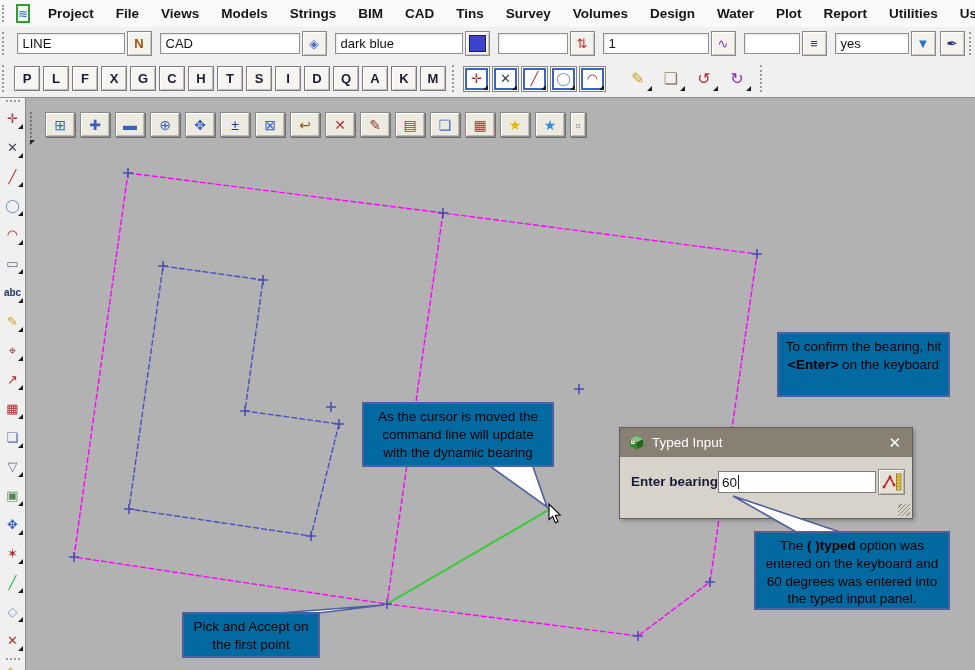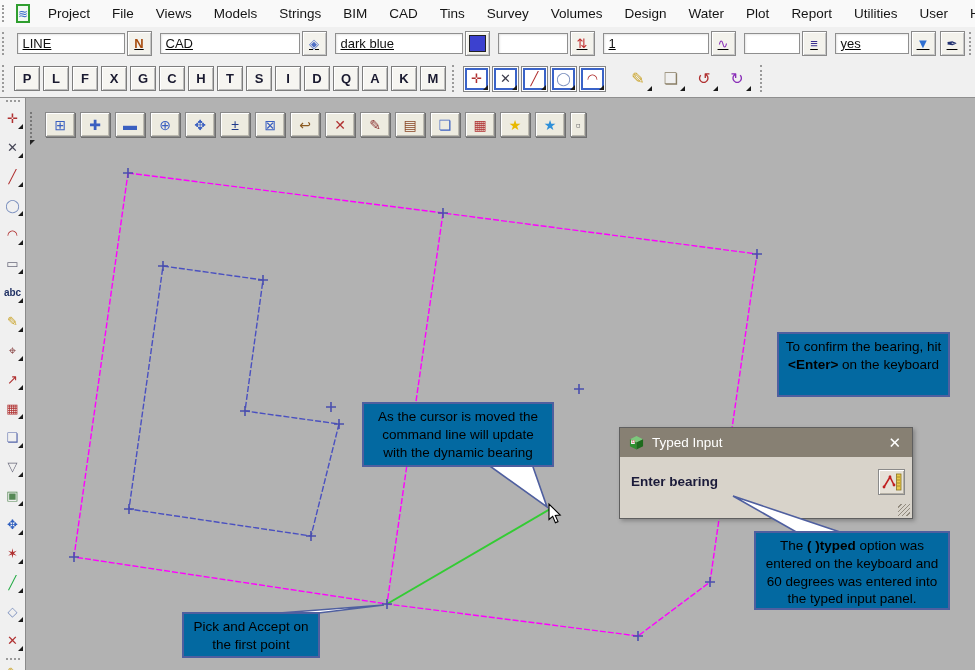--- a/index.html
+++ b/index.html
@@ -3,21 +3,21 @@
 <meta charset="utf-8">
 <style>
   html,body{margin:0;padding:0;}
   body{width:975px;height:670px;position:relative;overflow:hidden;
        font-family:"Liberation Sans",sans-serif;background:#b2b2b2;}
   
   .menubar{position:absolute;top:0;left:0;right:0;height:27px;background:#f9f9f9;
            display:flex;align-items:center;border-bottom:1px solid #e3e3e3;z-index:10;}
   .logo{width:22px;height:19px;border:2px solid #2f9e2f;background:#f2f8f2;color:#3366cc;
         font-size:12px;line-height:17px;text-align:center;margin:0 7px 0 10px;box-sizing:border-box;}
-  .mitem{font-size:13.5px;color:#141414;padding:0 11px;white-space:nowrap;}
+  .mitem{font-size:13.5px;color:#141414;padding:0 11px;white-space:nowrap;font-weight:bold;}
   .grip{width:5px;align-self:stretch;margin:5px 2px;border-left:2px dotted #9a9a9a;}
   .row2{position:absolute;top:27px;left:0;right:0;height:33px;background:#f0f0f0;
         display:flex;align-items:center;border-bottom:1px solid #dcdcdc;z-index:10;}
   .row3{position:absolute;top:60px;left:0;right:0;height:37px;background:#f0f0f0;
         display:flex;align-items:center;border-bottom:1px solid #8f8f8f;z-index:10;}
   .fgroup{display:flex;align-items:center;margin-left:8px;}
   .field{height:21px;background:#fff;border:1px solid #8f8f8f;box-shadow:inset 1px 1px 2px rgba(0,0,0,.10);
          font-size:13px;color:#111;display:flex;align-items:center;padding:0 5px;box-sizing:border-box;}
   .tbtn{height:25px;min-width:25px;background:#f3f2ec;border:1px solid #8a8a8a;margin-left:2px;
         box-shadow:inset 1px 1px 0 #fff,inset -1px -1px 0 #c6c6c6;display:flex;align-items:center;
@@ -110,21 +110,21 @@
         <span class="mitem">Plot</span>
         <span class="mitem">Report</span>
         <span class="mitem">Utilities</span>
         <span class="mitem">User</span>
         <span class="mitem">Help</span>
       </div>
   </div>
 
   <div class="row2">
     <div class="grip"></div>
-    <div id="fieldbar" style="display:flex;align-items:flex-start;text-decoration:underline;">
+    <div id="fieldbar" style="display:flex;align-items:flex-start;">
         <div class="fgroup">
           <div class="field" style="width: 108px;">LINE</div>
           <div class="tbtn" style="color: rgb(168, 78, 16); font-weight: 700;">N</div>
         </div>
         <div class="fgroup">
           <div class="field" style="width: 140px;">CAD</div>
           <div class="tbtn" style="color: rgb(79, 110, 196);">◈</div>
         </div>
         <div class="fgroup">
           <div class="field" style="width: 128px;">dark blue</div>
@@ -259,20 +259,24 @@
         <polygon points="8,1 15,4.5 8,8 1,4.5" fill="#7cc87c"></polygon>
         <polygon points="1,4.5 8,8 8,15.5 1,12" fill="#2f8f2f"></polygon>
         <polygon points="15,4.5 8,8 8,15.5 15,12" fill="#1d6b1d"></polygon>
         <rect x="2.2" y="5.6" width="4" height="4" fill="#f4f4f4"></rect>
         <text x="2.6" y="9" font-size="3.6" fill="#c02020">12</text>
       </svg>
       <span>Typed Input</span>
       <span class="dlg-close">✕</span>
     </div>
     <span class="dlg-label">Enter bearing</span>
+    <div class="dlg-field">
+      <span>60</span>
+      <span class="caret"></span>
+    </div>
     <div class="dlg-btn">
       <svg width="20" height="18" viewBox="0 0 20 18">
         <rect x="14.5" y="1" width="4.5" height="16" fill="#e8c84a" stroke="#8a7420" stroke-width="0.8"></rect>
         <path d="M15 4h3M15 7h3M15 10h3M15 13h3" stroke="#8a7420" stroke-width="0.7"></path>
         <path d="M2 14 L8 4 L12 12" stroke="#c02020" fill="none" stroke-width="1.6"></path>
         <circle cx="2" cy="14" r="1.4" fill="#c02020"></circle>
           <circle cx="8" cy="4" r="1.4" fill="#c02020"></circle>
         <circle cx="12" cy="12" r="1.4" fill="#c02020"></circle>
       </svg>
     </div>

